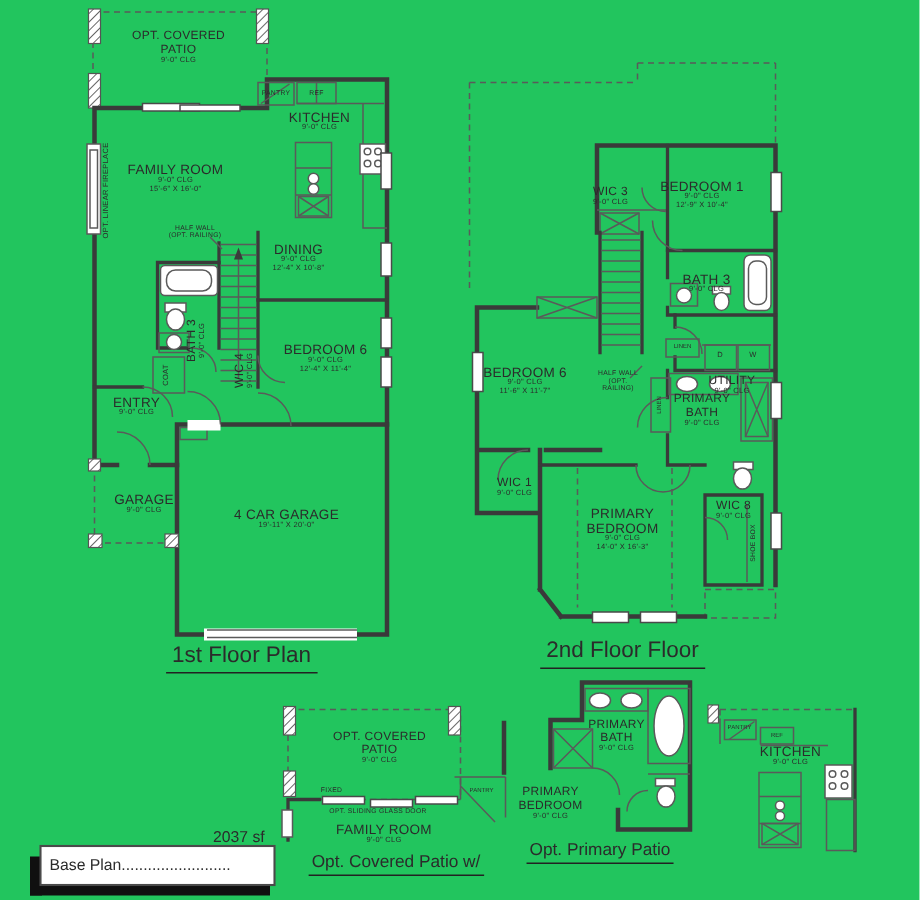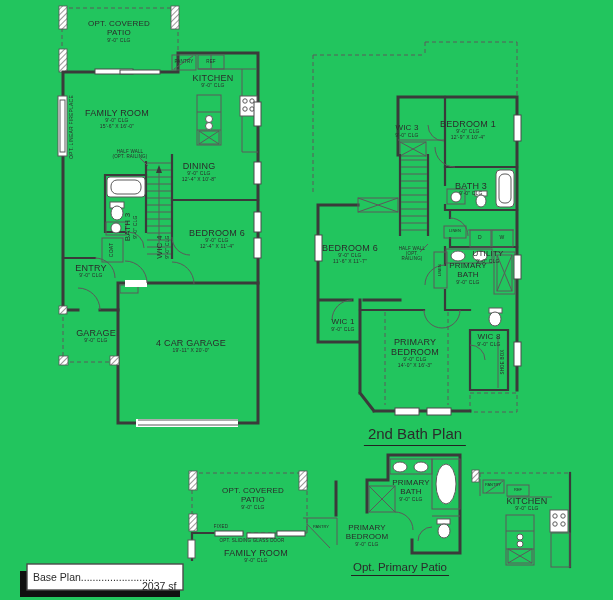--- a/index.html
+++ b/index.html
@@ -270,20 +270,21 @@
 </div>
 <div class="vlbl sub" style="left:112px; top:250px;">COAT</div>
 <div class="lbl" style="left:96px; top:328px;">
   <div class="nm">GARAGE</div>
   <div class="sub">9'-0" CLG</div>
 </div>
 <div class="lbl" style="left:191px; top:338px;">
   <div class="nm">4 CAR GARAGE</div>
   <div class="sub">19'-11" X 20'-0"</div>
 </div>
+<div class="lbl title" style="left:161px; top:429px;">1st Floor Plan</div>
 
 <div class="lbl" style="left:407px; top:124px;">
   <div class="nm8">WIC 3</div>
   <div class="sub">9'-0" CLG</div>
 </div>
 <div class="lbl" style="left:468px; top:119px;">
   <div class="nm">BEDROOM 1</div>
   <div class="sub">9'-0" CLG</div>
   <div class="sub">12'-9" X 10'-4"</div>
 </div>
@@ -316,47 +317,48 @@
 <div class="lbl" style="left:415px; top:337px; width:72px;">
   <div class="nm wrap">PRIMARY BEDROOM</div>
   <div class="sub">9'-0" CLG</div>
   <div class="sub">14'-0" X 16'-3"</div>
 </div>
 <div class="lbl" style="left:489px; top:333px;">
   <div class="nm8">WIC 8</div>
   <div class="sub">9'-0" CLG</div>
 </div>
 <div class="vlbl tiny" style="left:503px; top:362px;">SHOE BOX</div>
-<div class="lbl title" style="left:415px; top:426px;">2nd Bath Plan</div>
+<div class="lbl title" style="left:415px; top:426px;">2nd Floor Floor</div>
 
 <div class="lbl" style="left:253px; top:487px; width:80px;">
   <div class="nm8 wrap">OPT. COVERED PATIO</div>
   <div class="sub">9'-0" CLG</div>
 </div>
 <div class="lbl tiny" style="left:221px; top:524px;">FIXED</div>
 <div class="lbl tiny" style="left:252px; top:538px;">OPT. SLIDING GLASS DOOR</div>
 <div class="lbl t4" style="left:321px; top:525px;">PANTRY</div>
 <div class="lbl" style="left:256px; top:548px;">
   <div class="nm">FAMILY ROOM</div>
   <div class="sub">9'-0" CLG</div>
 </div>
+<div class="lbl caption" style="left:264px; top:569px;">Opt. Covered Patio w/</div>
 
 <div class="lbl" style="left:411px; top:479px; width:52px;">
   <div class="nm8 wrap">PRIMARY BATH</div>
   <div class="sub">9'-0" CLG</div>
 </div>
 <div class="lbl" style="left:367px; top:524px; width:70px;">
   <div class="nm8 wrap">PRIMARY BEDROOM</div>
   <div class="sub">9'-0" CLG</div>
 </div>
 <div class="lbl caption" style="left:400px; top:561px;">Opt. Primary Patio</div>
 
 <div class="lbl t4" style="left:493px; top:483px;">PANTRY</div>
 <div class="lbl t4" style="left:518px; top:488px;">REF</div>
 <div class="lbl" style="left:527px; top:496px;">
   <div class="nm">KITCHEN</div>
   <div class="sub">9'-0" CLG</div>
 </div>
 
 <div class="ftxt" style="left:33px; top:571px;">Base Plan.........................</div>
-<div class="ftxt" style="left:142px; top:552px;margin-top:28px;">2037 sf</div>
+<div class="ftxt" style="left:142px; top:552px;">2037 sf</div>
 
 </div>
 
 </body></html>

